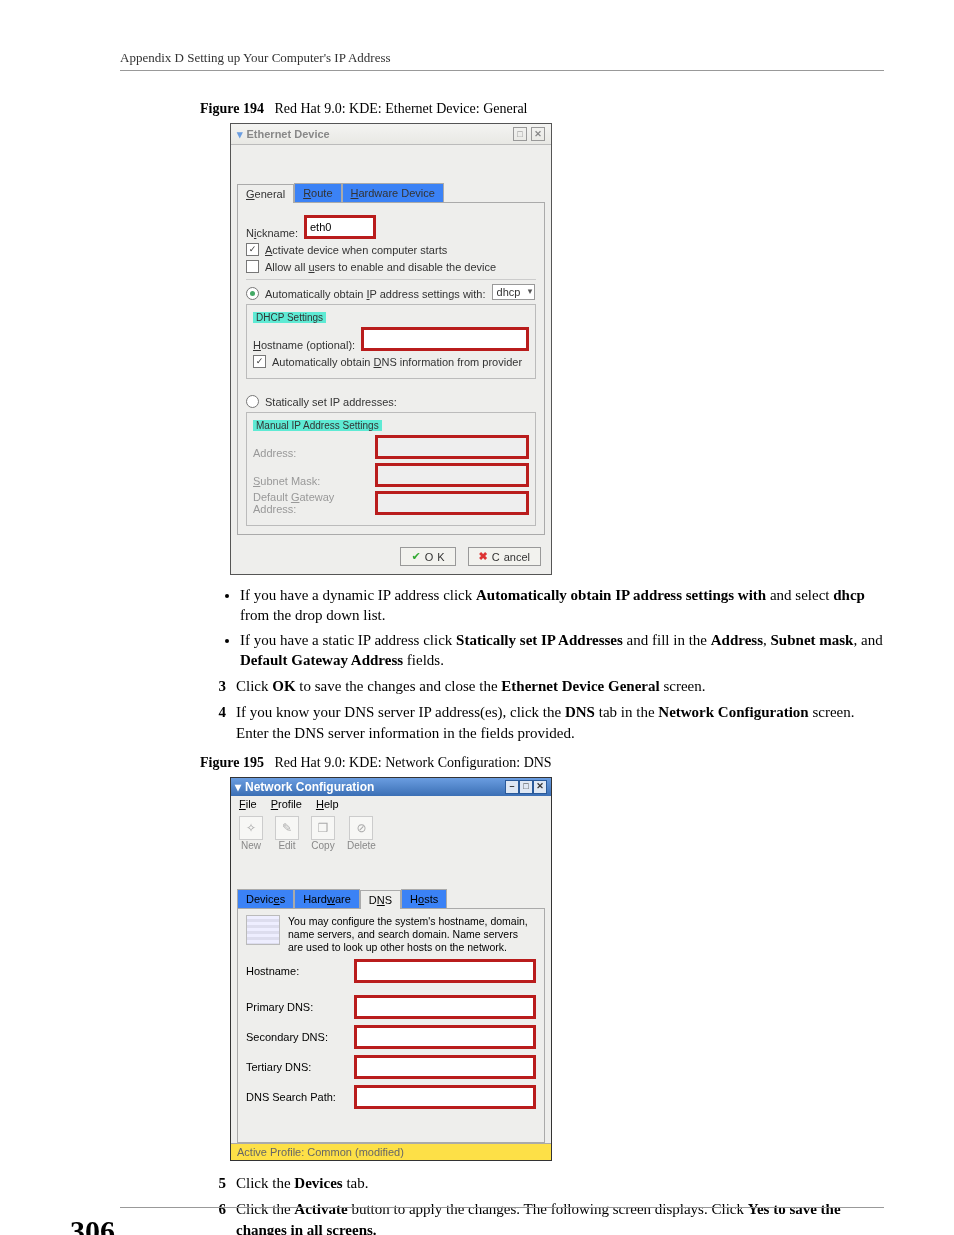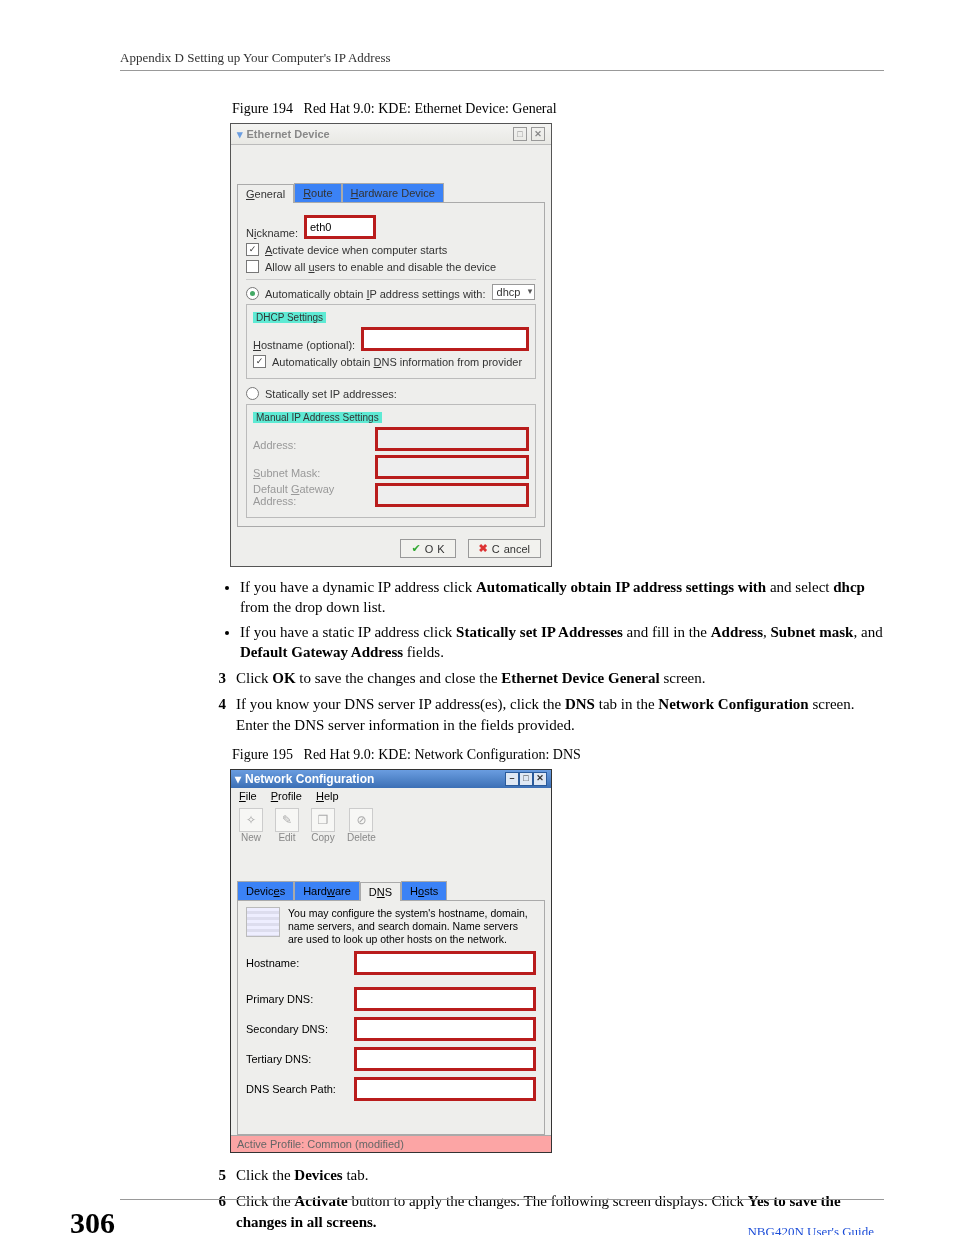--- a/index.html
+++ b/index.html
@@ -20,21 +20,21 @@
     font-size: 13px;
     color: #333;
     border-bottom: 1px solid #999;
     padding-bottom: 4px;
     margin-bottom: 30px;
   }
   .figure-caption {
     font-size: 14px;
     margin: 12px 0 6px 80px;
   }
-  .figure-caption .fignum { font-weight: normal; margin-left: 32px; }
+  .figure-caption .fignum { font-weight: bold; }
   .dialog {
     margin-left: 110px;
     border: 1px solid #555;
     background: #eeeeec;
     font-family: Arial, sans-serif;
     font-size: 11px;
     color: #333;
     width: 320px;
   }
   .dialog-title {
@@ -96,21 +96,21 @@
   .menubar span .u { text-decoration: underline; }
   .toolbar { display:flex; gap:12px; padding:4px 8px 2px 8px; }
   .tb-item { display:flex; flex-direction:column; align-items:center; font-size:10px; color:#888; }
   .tb-icon { width:22px; height:22px; border:1px solid #ccc; background:#f7f7f5; display:flex; align-items:center; justify-content:center; font-size:12px; color:#aaa; }
   .infobox { display:flex; gap:8px; padding:6px 8px 2px 8px; }
   .infobox .icon { width:32px; height:28px; border:1px solid #bbb; background:repeating-linear-gradient(#eef,#eef 3px,#dde 3px,#dde 6px); flex-shrink:0; }
   .infobox .text { font-size:10.5px; line-height:1.25; }
   .formrow { display:flex; align-items:center; gap:16px; padding:3px 8px; }
   .formrow label { width:92px; font-size:11px; }
   .formrow input[type=text].field { flex:1; }
-  .d2-status { border-top:1px solid #aaa; background:#fca5a5; padding:2px 6px; color:#666; font-size:11px; }
+  .d2-status { border-top:1px solid #aaa; background:#fde047; padding:2px 6px; color:#666; font-size:11px; }
 
   .footer { position:absolute; bottom:38px; left:0; right:0; display:flex; justify-content:space-between; padding:0 80px 0 70px; align-items:flex-end; }
   .page-num { font-size:30px; font-weight:bold; }
   .guide { font-size:13px; color:#1d4ed8; }
   .footer-line { position:absolute; bottom:78px; left:120px; right:70px; border-top:1px solid #999; }
 </style>
 </head>
 <body>
 
 <div class="page">
@@ -160,21 +160,21 @@
         <div class="row">
           <label><span class="u">H</span>ostname (optional):</label>
           <input type="text" class="field" style="flex: 1 1 0%;">
         </div>
         <div class="row">
           <span class="check">✓</span>
           <label>Automatically obtain <span class="u">D</span>NS information from provider</label>
         </div>
       </div>
 
-      <div class="row" style="margin-top:8px;">
+      <div class="row" style="margin-top:16px;">
         <span class="radio"></span>
         <label>Statically set IP addresses:</label>
       </div>
       <div class="fieldset disabled">
         <div class="fieldset-title">Manual IP Address Settings</div>
         <div class="row">
           <label style="width:130px">Address:</label>
           <input type="text" class="field" style="flex: 1 1 0%;">
         </div>
         <div class="row">

